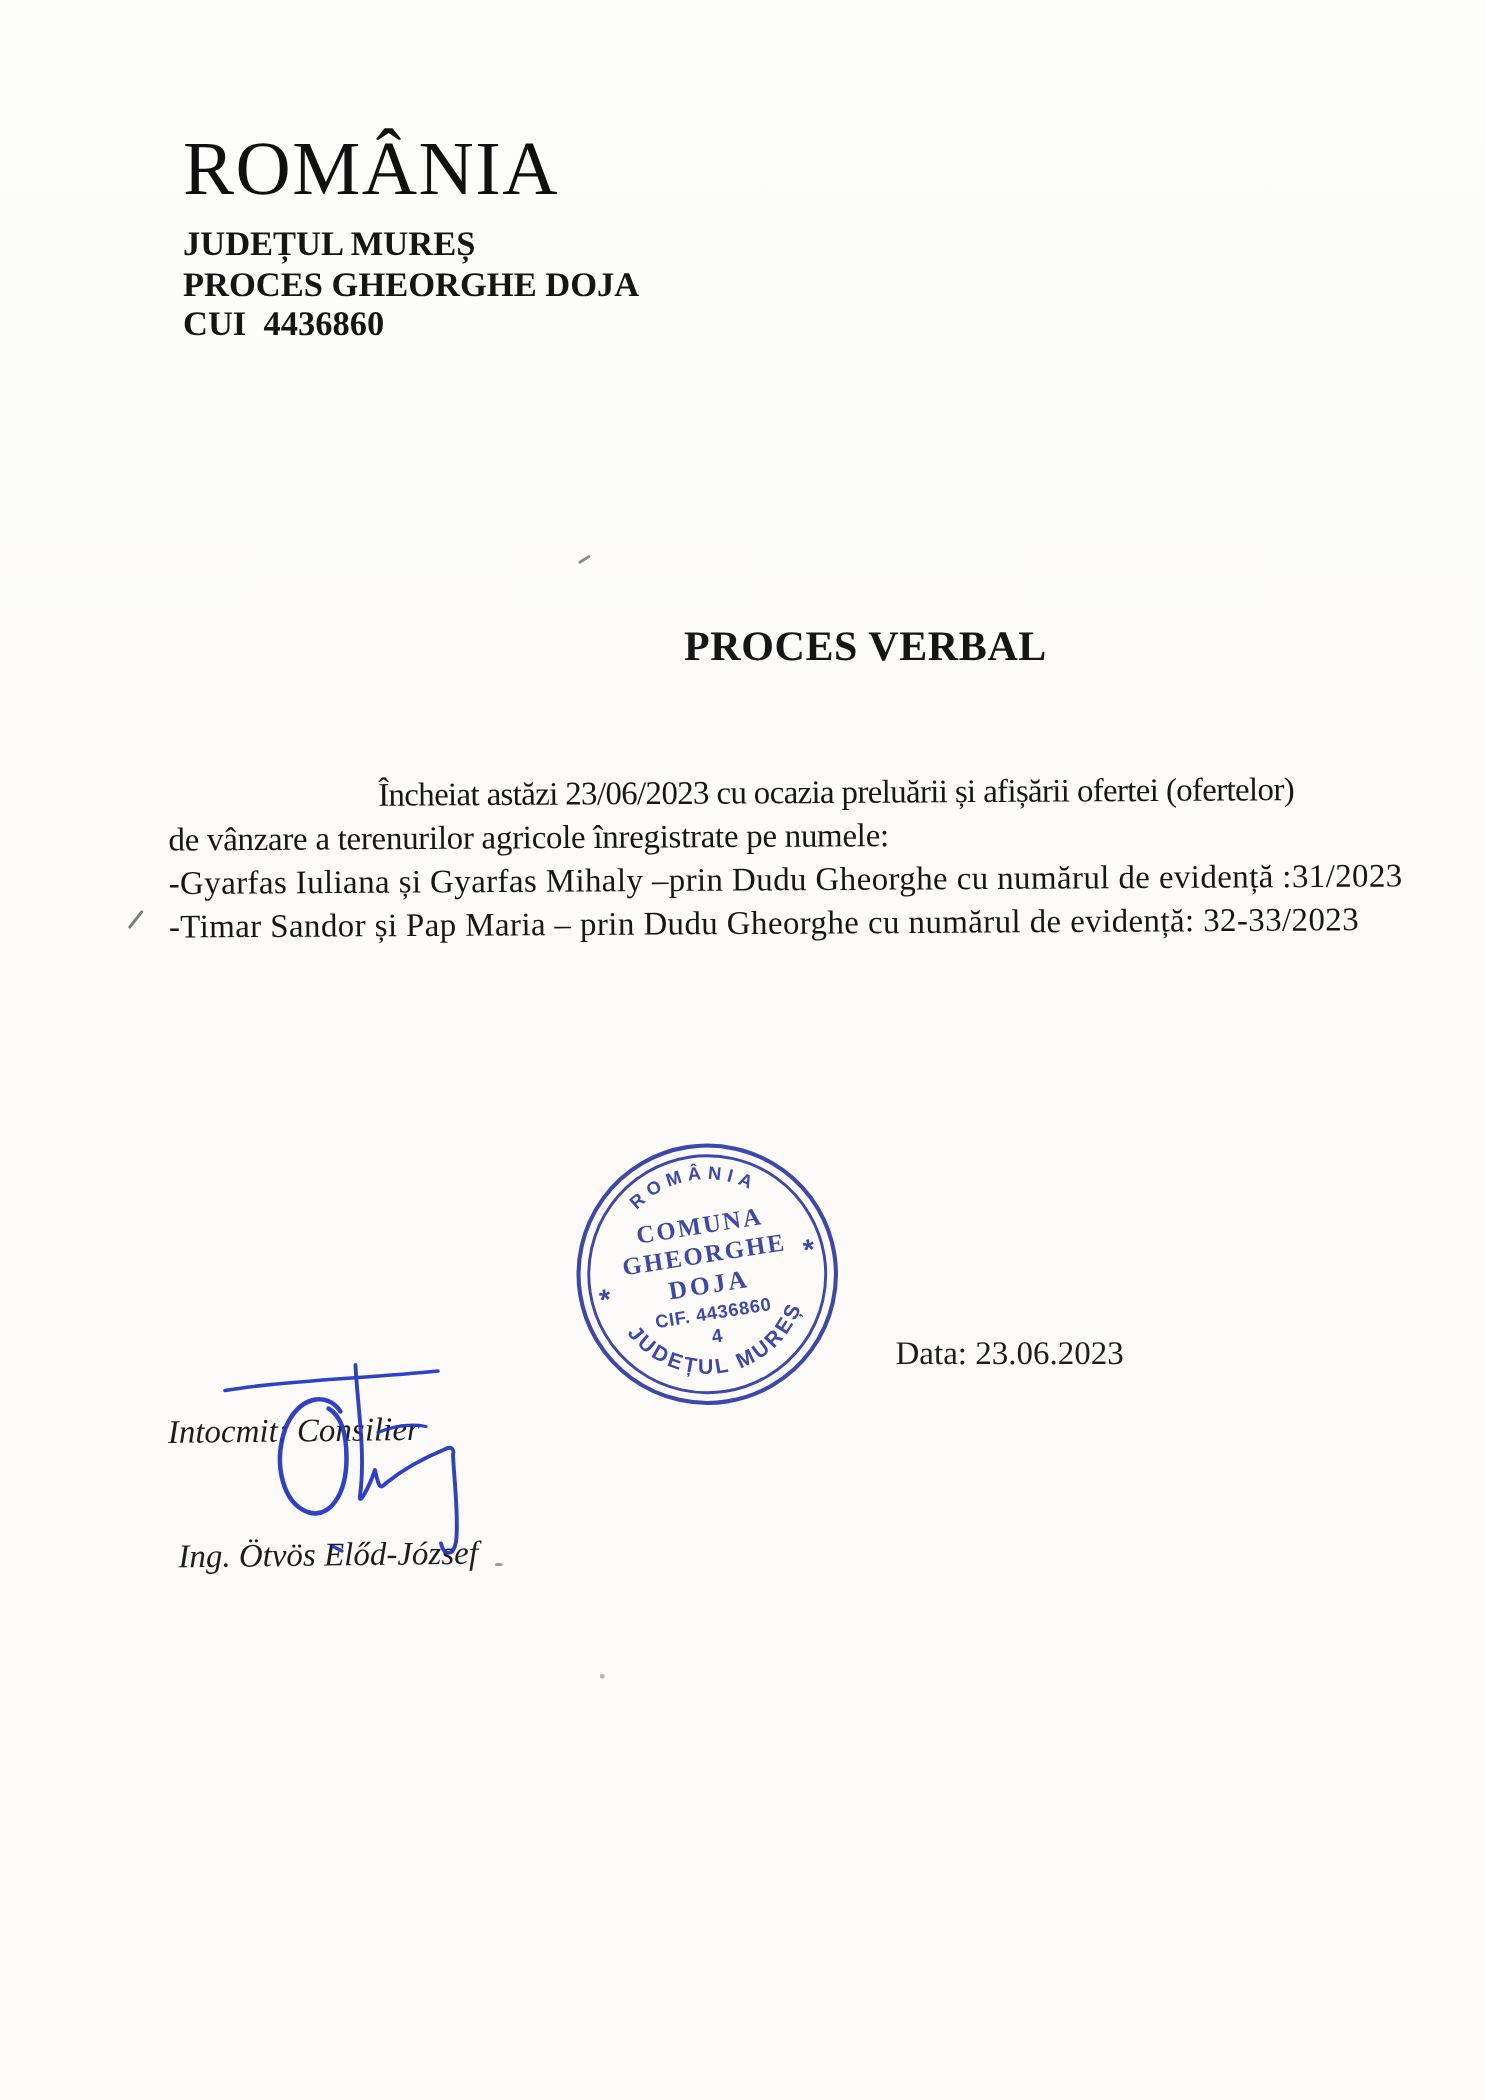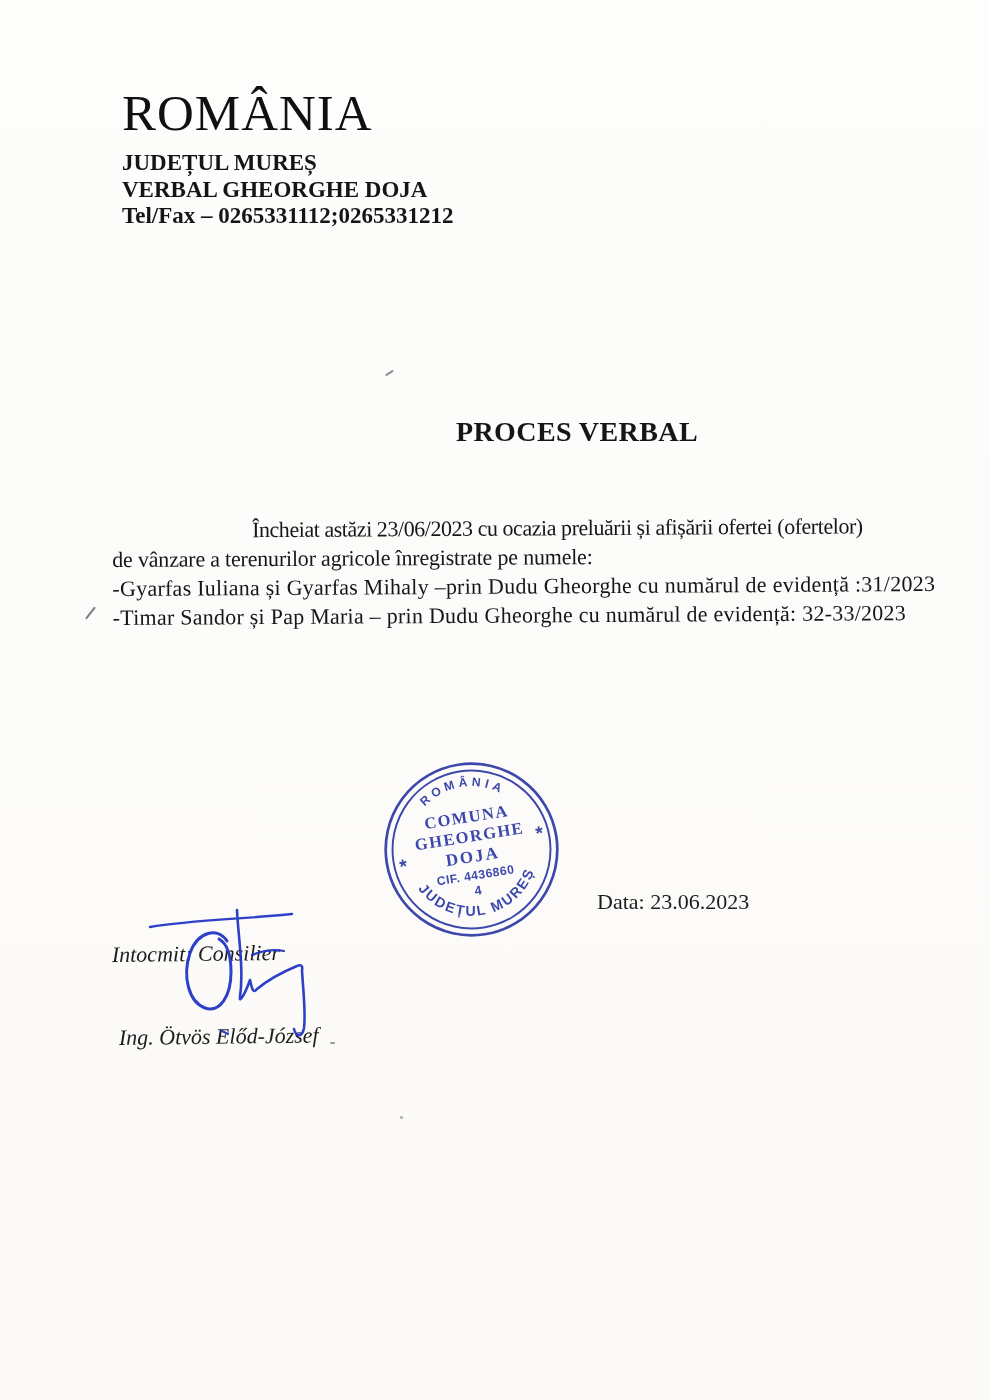--- a/index.html
+++ b/index.html
@@ -66,22 +66,22 @@
 </style>
 </head>
 <body>
 
 <div class="page">
 
   <div class="letterhead">
     <div class="country">ROMÂNIA</div>
     <div class="letterhead-lines">
       <div class="letterhead-line">JUDEȚUL MUREȘ</div>
-      <div class="letterhead-line">VERBAL GHEORGHE DOJA</div>
-      <div class="letterhead-line">Tel/Fax – 0265331112;0265331212</div>
+      <div class="letterhead-line">PROCES GHEORGHE DOJA</div>
+      <div class="letterhead-line">CUI  4436860</div>
     </div>
   </div>
 
   <div class="doc-title">PROCES VERBAL</div>
 
   <div class="body-text">
     <div class="body-line l1"><span>Încheiat astăzi </span><b>23/06/2023</b><span> cu ocazia preluării și afișării ofertei (ofertelor)</span></div>
     <div class="body-line l2"><span>de vânzare a terenurilor agricole înregistrate pe numele:</span></div>
     <div class="body-line l3"><span>-Gyarfas Iuliana și Gyarfas Mihaly –prin Dudu Gheorghe cu numărul de evidență :</span><b>31/2023</b></div>
     <div class="body-line l4"><span>-Timar Sandor și Pap Maria – prin Dudu Gheorghe cu numărul de evidență: </span><b>32-33/2023</b></div>

